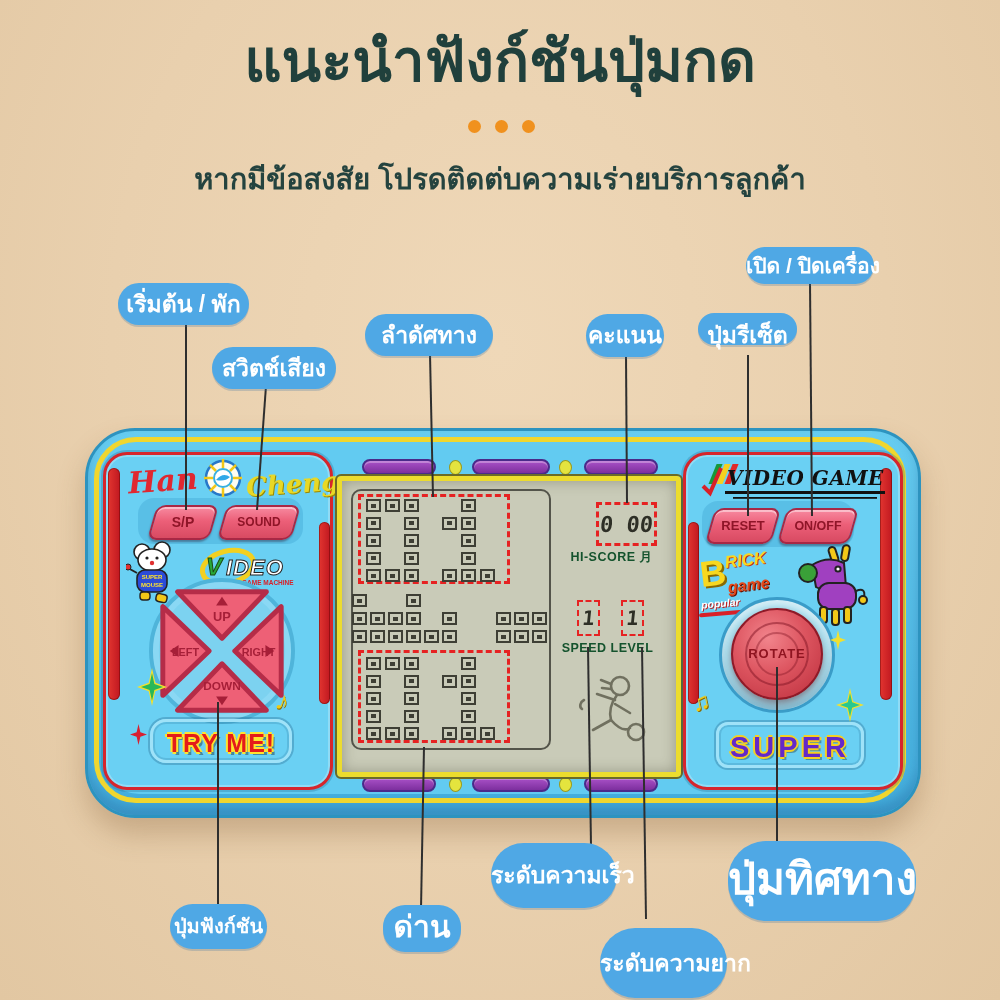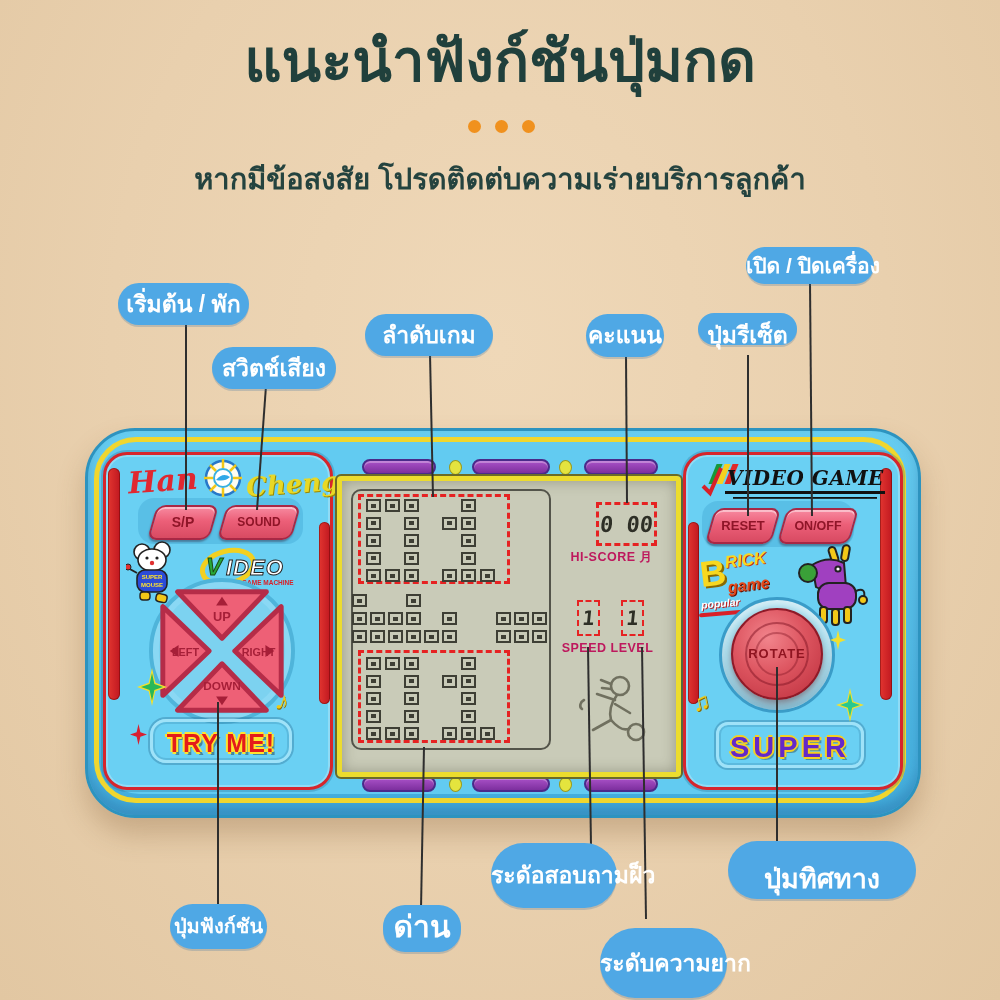--- a/index.html
+++ b/index.html
@@ -39,21 +39,21 @@
   .ydot{width:11px;height:13px;border-radius:50%;background:#e4e43e;border:1px solid #9a9a20;}
   
   .bezel{left:337px;top:476px;width:344px;height:301px;background:#c9cbb8;border:5px solid #ecdc2e;
          outline:2px solid #6b6b28;border-radius:4px;box-sizing:border-box;
          box-shadow:inset 0 0 14px rgba(60,60,40,.35);}
   .screen{left:342px;top:481px;width:334px;height:291px;}
   .playfield{left:9px;top:8px;width:200px;height:261px;border:2px solid #53544a;border-radius:10px;box-sizing:border-box;}
   .dashed{border:3px dashed #e62222;box-sizing:border-box;}
   .blk{position:absolute;border:2px solid #3e3f35;box-sizing:border-box;}
   .blk::after{content:"";position:absolute;left:3px;right:3px;top:2.5px;bottom:2.5px;background:#3e3f35;}
-  .lcdtext{color:#be185d;font-weight:800;letter-spacing:.5px;font-size:12.5px;white-space:nowrap;}
+  .lcdtext{color:#14532d;font-weight:800;letter-spacing:.5px;font-size:12.5px;white-space:nowrap;}
   .seg{font-family:"DejaVu Sans Mono",monospace;font-weight:800;color:#2e2f26;transform:skewX(-6deg);}
   
   .star4{clip-path:polygon(50% 0,61% 39%,100% 50%,61% 61%,50% 100%,39% 61%,0 50%,39% 39%);}
   .note{font-size:26px;color:#eecb16;text-shadow:1px 1px 0 #8a6a00;}
   .lbl{white-space:nowrap;}
 </style>
 </head>
 <body>
 
 <div class="abs title lbl">แนะนำฟังก์ชันปุ่มกด</div>
@@ -337,21 +337,21 @@
     <line x1="218" y1="702" x2="218" y2="907"></line>
     <line x1="424" y1="747" x2="421" y2="909"></line>
     <line x1="588" y1="647" x2="591" y2="846"></line>
     <line x1="642" y1="647" x2="646" y2="919"></line>
     <line x1="777" y1="667" x2="777" y2="845"></line>
   </g>
 </svg>
 
 <div class="abs pill lbl" style="left:118px;top:283px;width:131px;height:42px;line-height:42px;border-radius:21px;font-size:23px;z-index:50;">เริ่มต้น / พัก</div>
 <div class="abs pill lbl" style="left:212px;top:347px;width:124px;height:42px;line-height:42px;border-radius:21px;font-size:23px;z-index:50;text-align:center;">สวิตช์เสียง</div>
-<div class="abs pill lbl" style="left:365px;top:314px;width:128px;height:42px;line-height:42px;border-radius:21px;font-size:23px;z-index:50;">ลำดับเกม</div>
+<div class="abs pill lbl" style="left:365px;top:314px;width:128px;height:42px;line-height:42px;border-radius:21px;font-size:23px;z-index:50;">ลำดัศทาง</div>
 <div class="abs pill lbl" style="left:586px;top:314px;width:78px;height:43px;line-height:43px;border-radius:22px;font-size:23px;z-index:50;">คะแนน</div>
 <div class="abs pill lbl" style="left:698px;top:313px;width:99px;height:32px;line-height:44px;border-radius:22px;font-size:23px;z-index:50;">ปุ่มรีเซ็ต</div>
 <div class="abs pill lbl" style="left:746px;top:247px;width:128px;height:37px;line-height:37px;border-radius:19px;font-size:21px;z-index:50;">เปิด / ปิดเครื่อง</div>
 <div class="abs pill lbl" style="left:170px;top:904px;width:97px;height:45px;line-height:45px;border-radius:23px;font-size:20px;z-index:50;">ปุ่มฟังก์ชัน</div>
 <div class="abs pill lbl" style="left:383px;top:905px;width:78px;height:47px;line-height:43px;border-radius:22px;font-size:30px;z-index:50;">ด่าน</div>
-<div class="abs pill lbl" style="left:491px;top:843px;width:126px;height:65px;line-height:65px;border-radius:33px;font-size:23px;z-index:50;">ระดัอสอบถามฝ็ว</div>
+<div class="abs pill lbl" style="left:491px;top:843px;width:126px;height:65px;line-height:65px;border-radius:33px;font-size:23px;z-index:50;">ระดับความเร็ว</div>
 <div class="abs pill lbl" style="left:600px;top:916px;width:127px;height:70px;line-height:70px;border-radius:35px;font-size:23px;z-index:50;margin-top:12px;">ระดับความยาก</div>
-<div class="abs pill lbl" style="left:728px;top:841px;width:188px;height:58px;line-height:76px;border-radius:38px;font-size:27px;z-index:50;">ปุ่มทิศทาง</div>
+<div class="abs pill lbl" style="left:728px;top:841px;width:188px;height:80px;line-height:76px;border-radius:38px;font-size:44px;z-index:50;">ปุ่มทิศทาง</div>
 
 </body></html>

